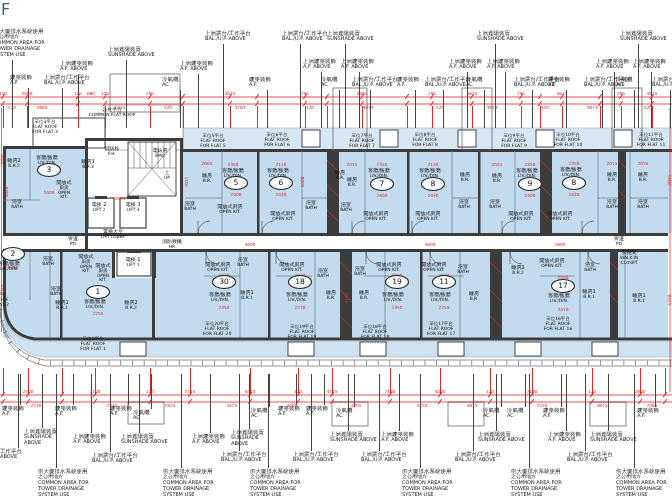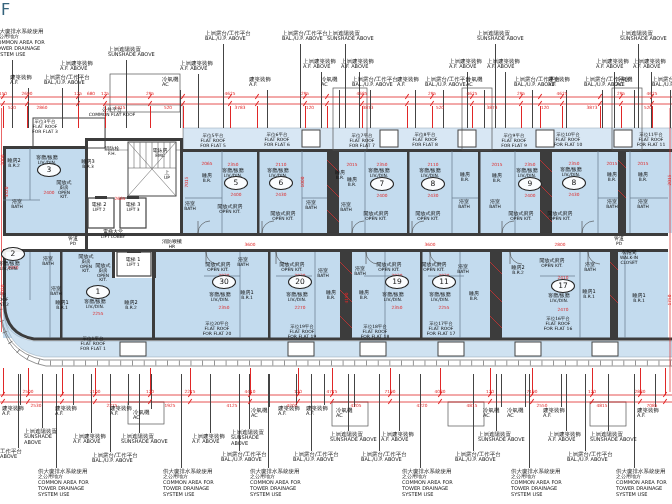--- a/index.html
+++ b/index.html
@@ -880,21 +880,21 @@
     <div class="circle" style="left: 49px; top: 170px;">3</div>
     <div class="circle" style="left: 236px; top: 183px;">5</div>
     <div class="circle" style="left: 281px; top: 183px;">6</div>
     <div class="circle" style="left: 382px; top: 184px;">7</div>
     <div class="circle" style="left: 433px; top: 184px;">8</div>
     <div class="circle" style="left: 530px; top: 184px;">9</div>
     <div class="circle" style="left: 574px; top: 183px;">8</div>
     <div class="circle" style="left: 13px; top: 254px;">2</div>
     <div class="circle" style="left: 98px; top: 292px;">1</div>
     <div class="circle" style="left: 224px; top: 282px;">30</div>
-    <div class="circle" style="left: 300px; top: 282px;">20</div>
+    <div class="circle" style="left: 300px; top: 282px;">18</div>
     <div class="circle" style="left: 397px; top: 282px;">19</div>
     <div class="circle" style="left: 444px; top: 282px;">11</div>
     <div class="circle" style="left: 563px; top: 286px;">17</div>
     <div class="dim" style="left: 207px; top: 161px;">2065</div>
     <div class="dim" style="left: 233px; top: 162px;">2350</div>
     <div class="dim" style="left: 281px; top: 162px;">2110</div>
     <div class="dim" style="left: 352px; top: 162px;">2015</div>
     <div class="dim" style="left: 382px; top: 162px;">2350</div>
     <div class="dim" style="left: 433px; top: 162px;">2110</div>
     <div class="dim" style="left: 497px; top: 162px;">2015</div>

